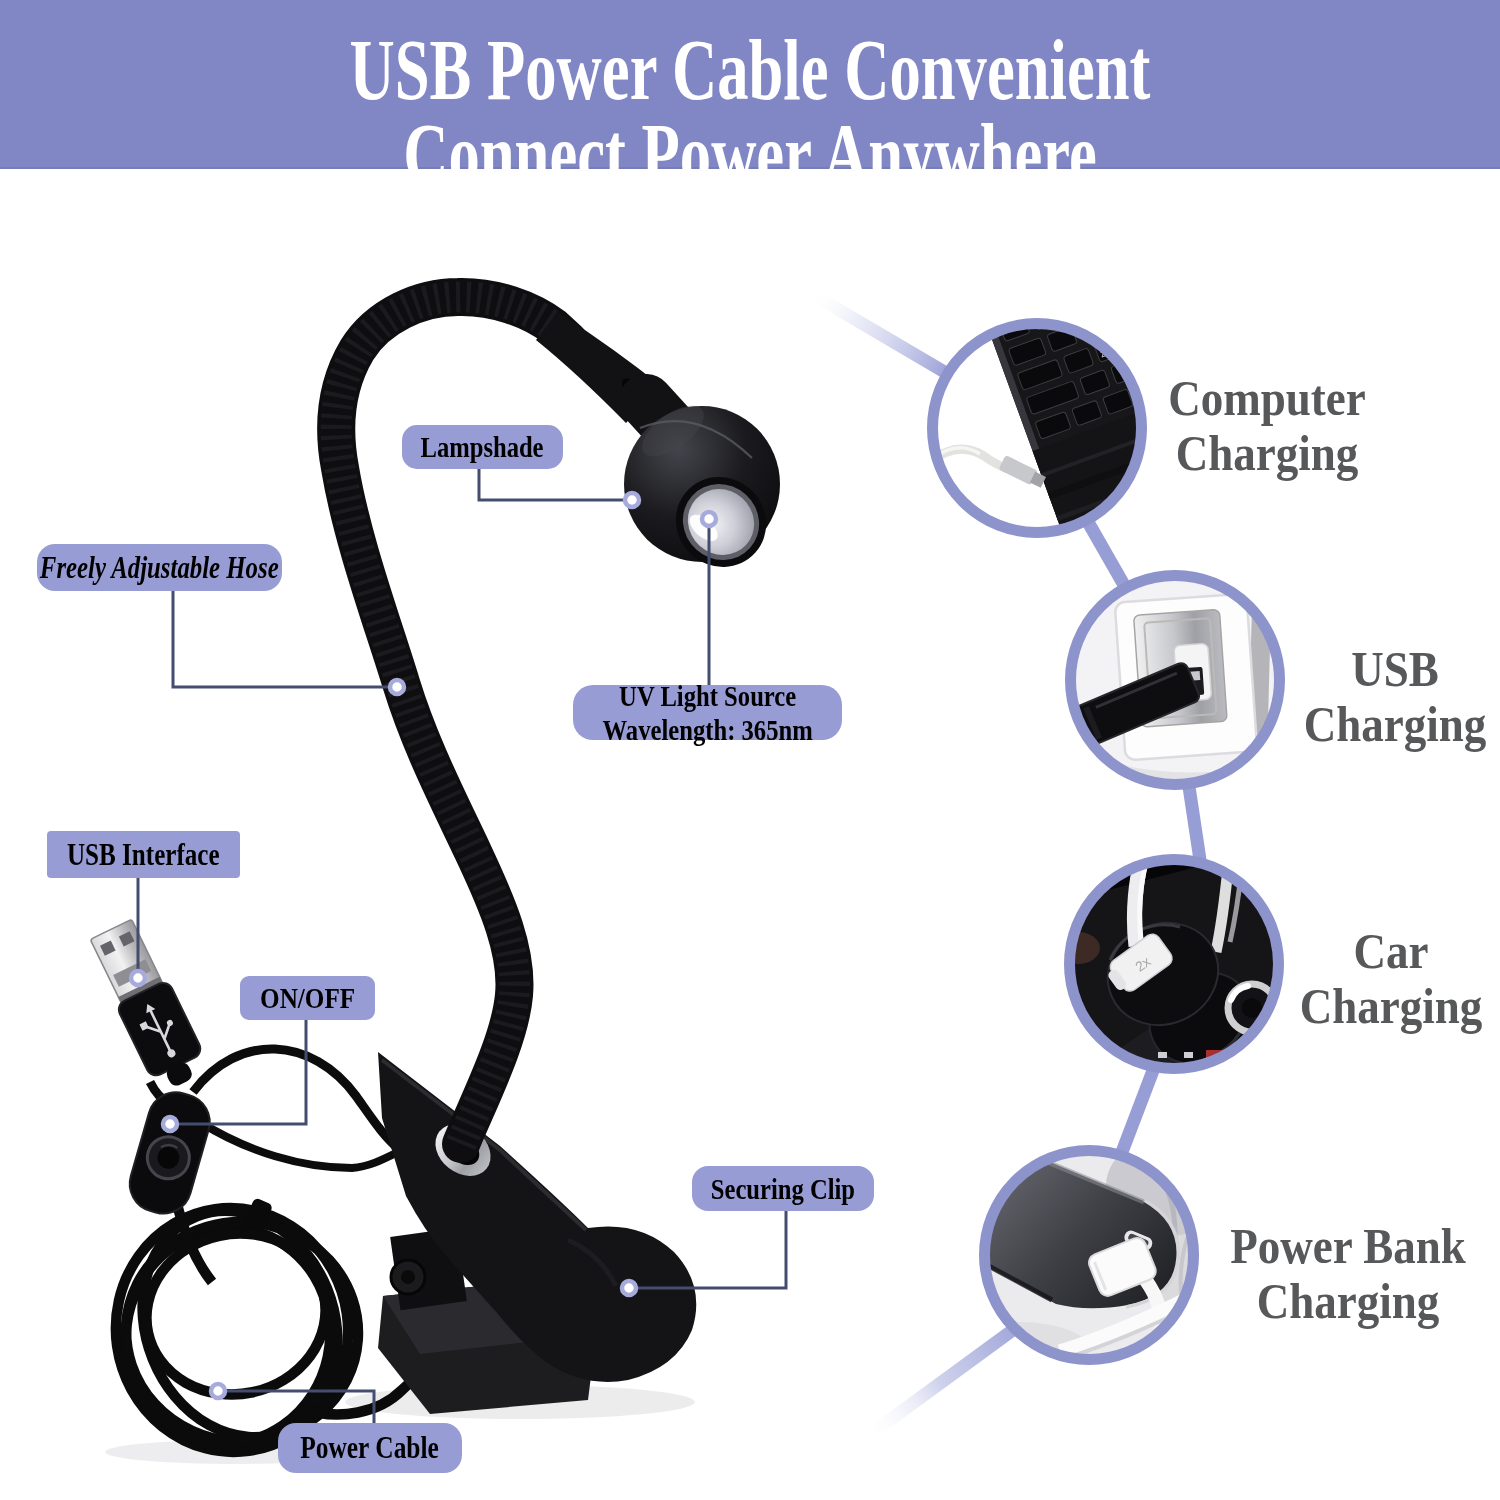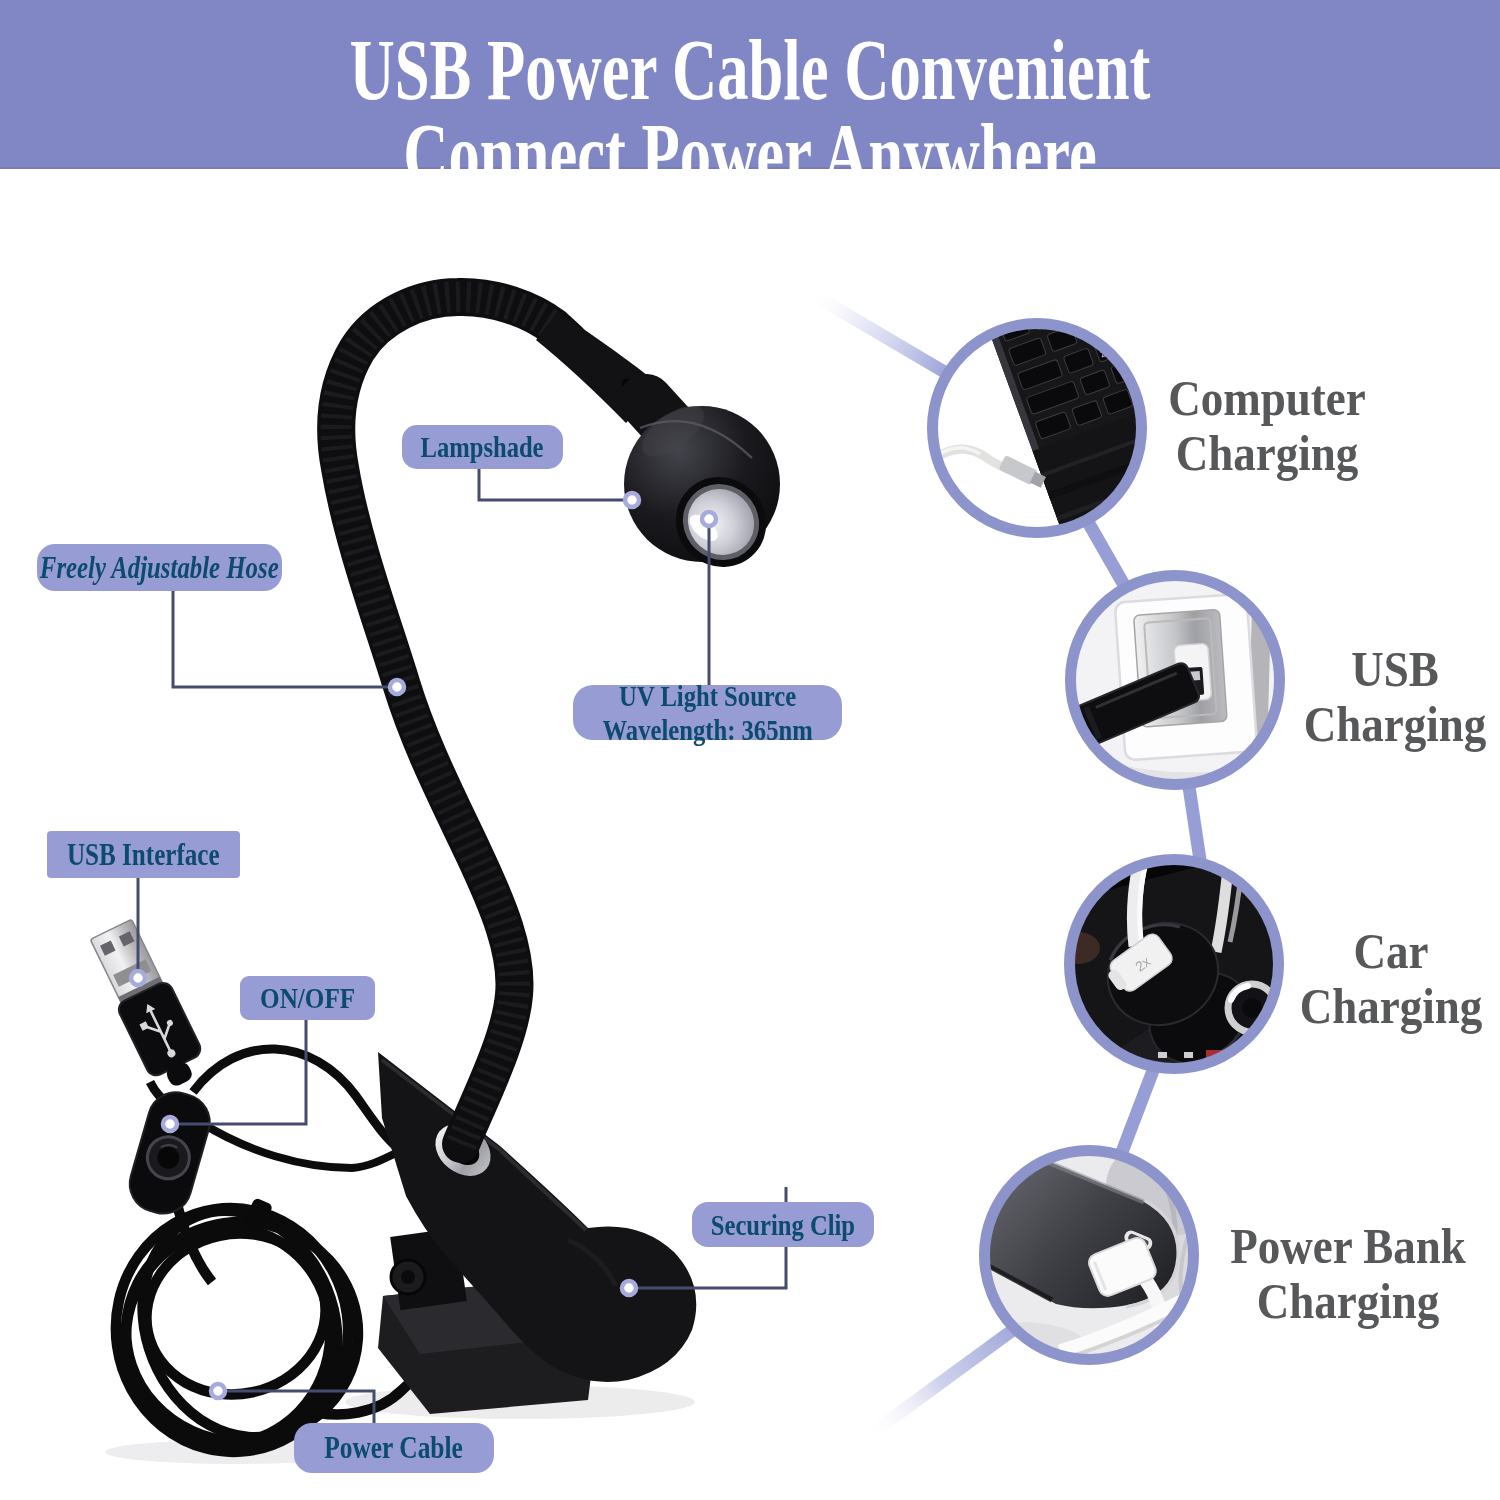--- a/index.html
+++ b/index.html
@@ -2,21 +2,21 @@
 <html><head>
 <meta charset="utf-8">
 <style>
   html,body{margin:0;padding:0;}
   body{width:1500px;height:1500px;position:relative;background:#ffffff;overflow:hidden;
        font-family:"Liberation Serif", serif;}
   .banner{position:absolute;left:0;top:0;width:1500px;height:169px;background:#8187c4;border-bottom:2px solid #767db9;box-sizing:border-box;}
   .banner .t{position:absolute;left:0;width:1500px;text-align:center;color:#ffffff;
              font-weight:bold;font-size:87px;line-height:87px;white-space:nowrap;
              transform:scaleX(0.72);}
-  .pill{position:absolute;background:#979cd4;color:#0c4a6e;font-weight:bold;
+  .pill{position:absolute;background:#979cd4;color:#000000;font-weight:bold;
         display:flex;align-items:center;justify-content:center;text-align:center;
         white-space:nowrap;}
   .hd{position:absolute;color:#57585a;font-weight:bold;font-size:50px;line-height:55px;
       text-align:center;white-space:nowrap;transform:translateX(-50%) scaleX(0.9);}
   svg{position:absolute;left:0;top:0;}
 </style>
 </head>
 <body>
 <svg id="art" width="1500" height="1500" viewBox="0 0 1500 1500">
 <defs>
@@ -362,23 +362,23 @@
   </div>
 <div class="pill" style="left:573px;top:685px;width:269px;height:55px;border-radius:20px;text-align:center;">
     <span style="font-size:29px;line-height:34px;transform:scaleX(0.85)">UV Light Source<br>Wavelength: 365nm</span>
   </div>
 <div class="pill" style="left:47px;top:831px;width:193px;height:47px;border-radius:4px;">
     <span style="font-size:31px;transform:scaleX(0.81)">USB Interface</span>
   </div>
 <div class="pill" style="left:240px;top:976px;width:135px;height:44px;border-radius:9px;">
     <span style="font-size:30px;transform:scaleX(0.84)">ON/OFF</span>
   </div>
-<div class="pill" style="left:692px;top:1202px;width:182px;height:45px;border-radius:16px;">
+<div class="pill" style="left:692px;top:1166px;width:182px;height:45px;border-radius:16px;">
     <span style="font-size:30px;transform:scaleX(0.82)">Securing Clip</span>
   </div>
-<div class="pill" style="left:294px;top:1423px;width:200px;height:50px;border-radius:18px;">
+<div class="pill" style="left:278px;top:1423px;width:184px;height:50px;border-radius:18px;">
     <span style="font-size:31px;transform:scaleX(0.82)">Power Cable</span>
   </div>
 
 <div class="hd" style="left:1267px;top:371px;">Computer<br>Charging</div>
 <div class="hd" style="left:1395px;top:642px;">USB<br>Charging</div>
 <div class="hd" style="left:1391px;top:924px;">Car<br>Charging</div>
 <div class="hd" style="left:1348px;top:1219px;">Power Bank<br>Charging</div>
 
 </body></html>

